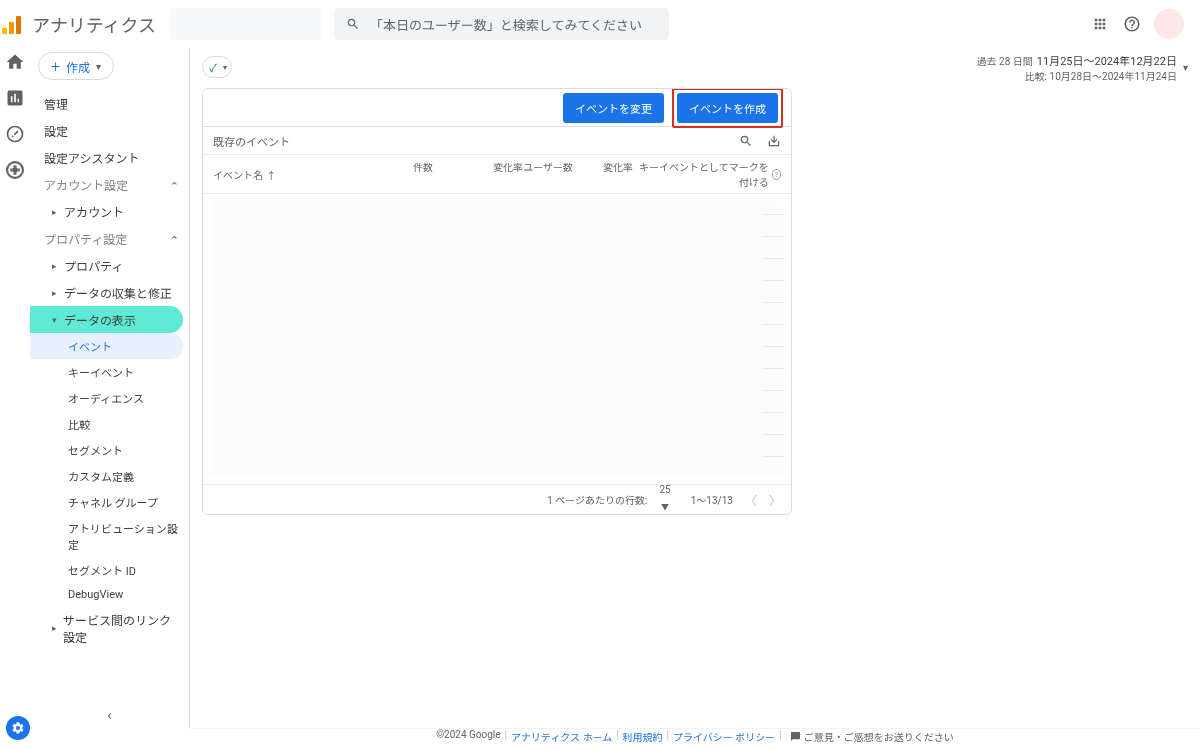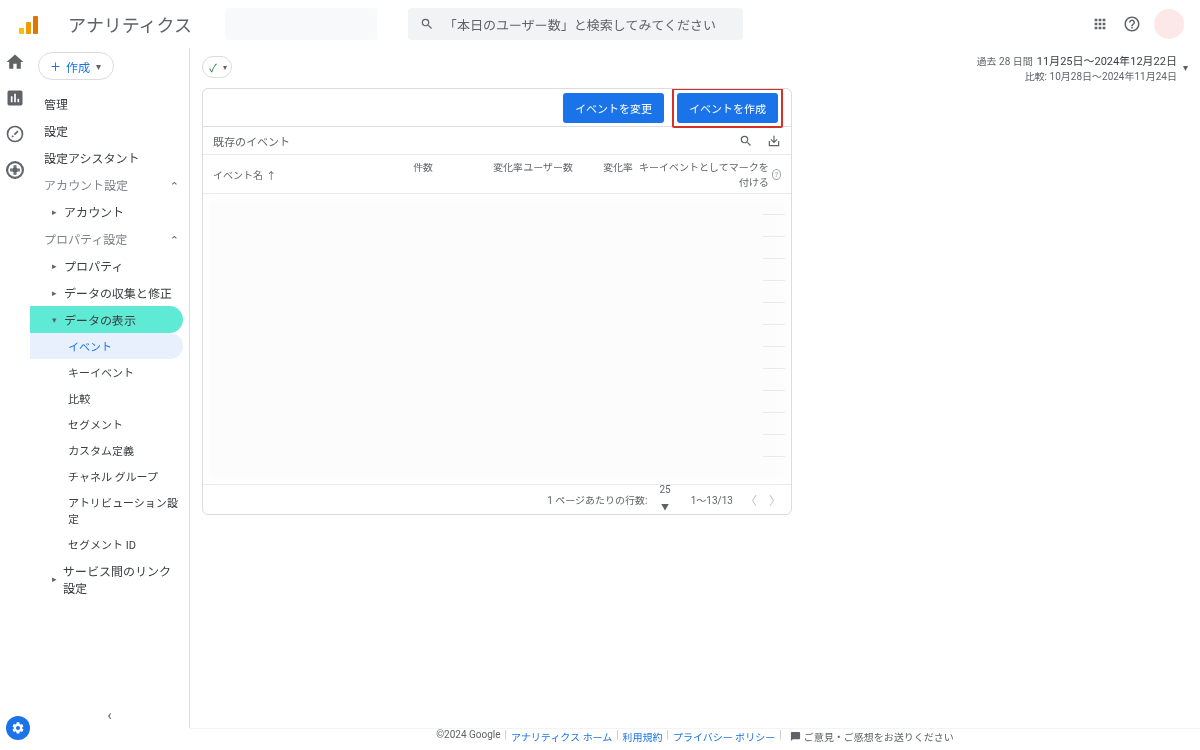--- a/index.html
+++ b/index.html
@@ -1,19 +1,19 @@
 <!DOCTYPE html>
 <html><head>
 <meta charset="utf-8">
 <style>
 * { margin: 0; padding: 0; box-sizing: border-box; font-family: Roboto, "Noto Sans JP", Arial, sans-serif; }
 body { background: #fff; color: #3c4043; font-size: 13px; width: 1200px; height: 750px; overflow: hidden; position: relative; }
 
 
-.header { height: 48px; display: flex; align-items: center; padding: 0 17px; position: relative; gap: 19px; }
+.header { height: 48px; display: flex; align-items: center; padding: 0 0; position: relative; }
 .logo { width: 24px; height: 24px; position: relative; margin-right: 8px; }
 .logo .bar1 { position: absolute; left: 2px; bottom: 2px; width: 5px; height: 6px; background: #fbbc04; border-radius: 1px; }
 .logo .bar2 { position: absolute; left: 9px; bottom: 2px; width: 5px; height: 12px; background: #f29900; border-radius: 1px; }
 .logo .bar3 { position: absolute; left: 16px; bottom: 2px; width: 5px; height: 18px; background: #e37400; border-radius: 1px; }
 .app-title { font-size: 18px; color: #5f6368; font-weight: 400; margin-right: 14px; }
 .prop-selector { width: 152px; height: 32px; background: #f8f9fa; border-radius: 4px; }
 .search-box { margin-left: 12px; width: 335px; height: 32px; background: #f1f3f4; border-radius: 4px; display: flex; align-items: center; padding: 0 12px; color: #5f6368; }
 .search-box .icon { margin-right: 10px; fill: #5f6368; }
 .header-right { position: absolute; right: 16px; display: flex; align-items: center; gap: 12px; }
 .apps-icon, .help-icon { width: 20px; height: 20px; display: flex; align-items: center; justify-content: center; cursor: pointer; fill: #5f6368; }
@@ -167,26 +167,28 @@
       <span>プロパティ</span>
     </div>
   <div class="nav-sub expandable">
       <span>データの収集と修正</span>
     </div>
   <div class="nav-sub collapsible active">
       <span>データの表示</span>
     </div>
     <div class="nav-sub2 active">イベント</div>
     <div class="nav-sub2">キーイベント</div>
+    <div class="nav-sub2">オーディエンス</div>
     <div class="nav-sub2">比較</div>
     <div class="nav-sub2">セグメント</div>
     <div class="nav-sub2">カスタム定義</div>
     <div class="nav-sub2">チャネル グループ</div>
     <div class="nav-sub2">アトリビューション設定</div>
     <div class="nav-sub2">セグメント ID</div>
+    <div class="nav-sub2">DebugView</div>
   <div class="nav-sub expandable">
       <span>サービス間のリンク設定</span>
     </div>
   <div class="sidebar-collapse">‹</div>
 </div>
 
 <div class="main">
   <div class="top-row">
     <div class="check-chip">
       <span>✓</span>

